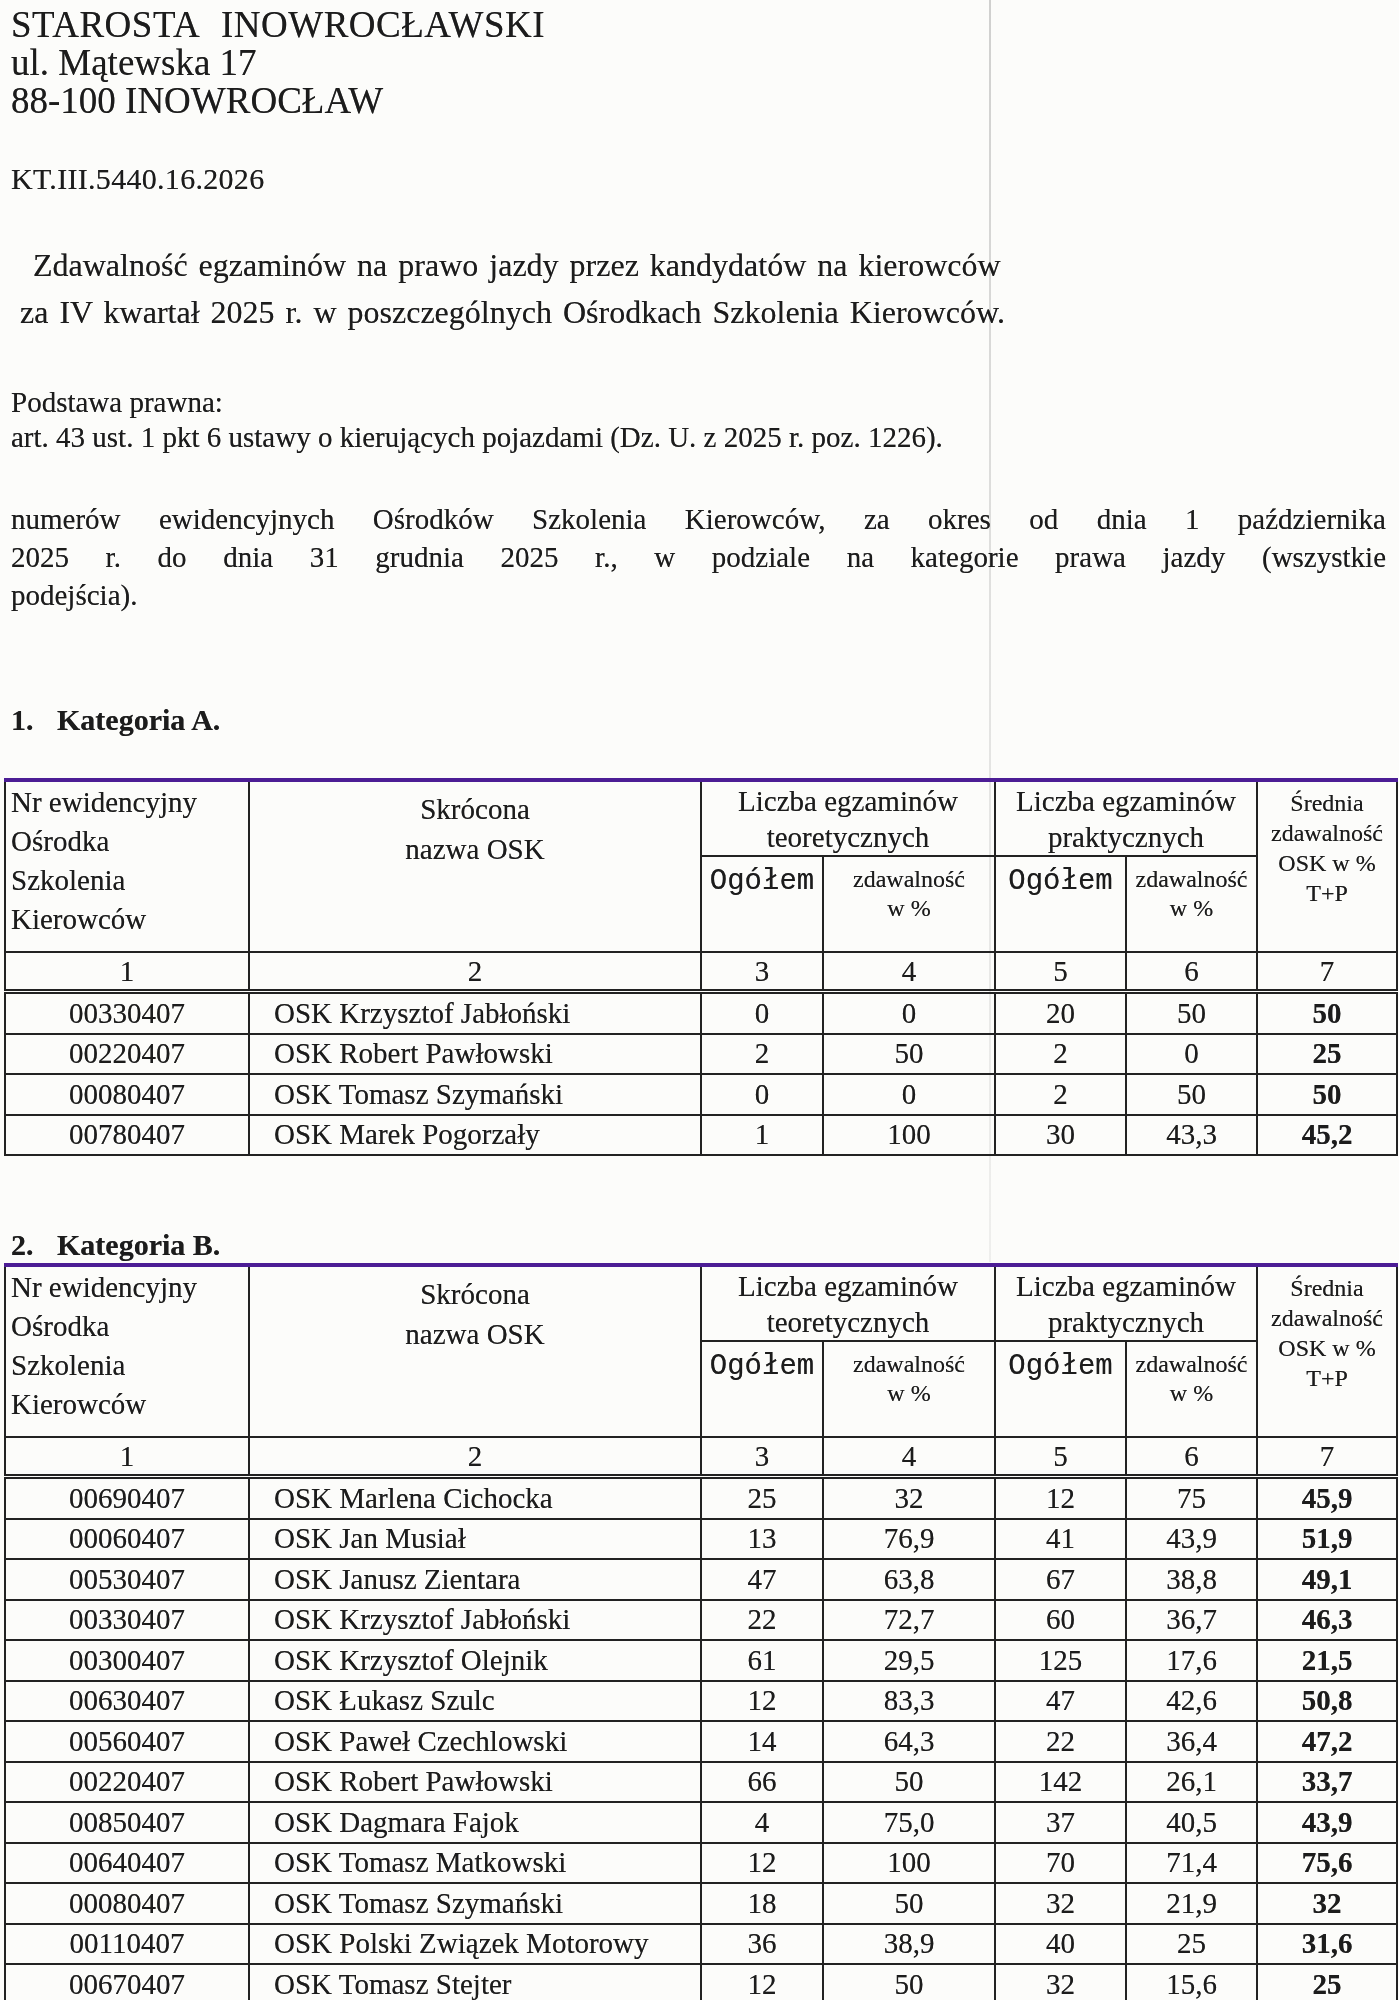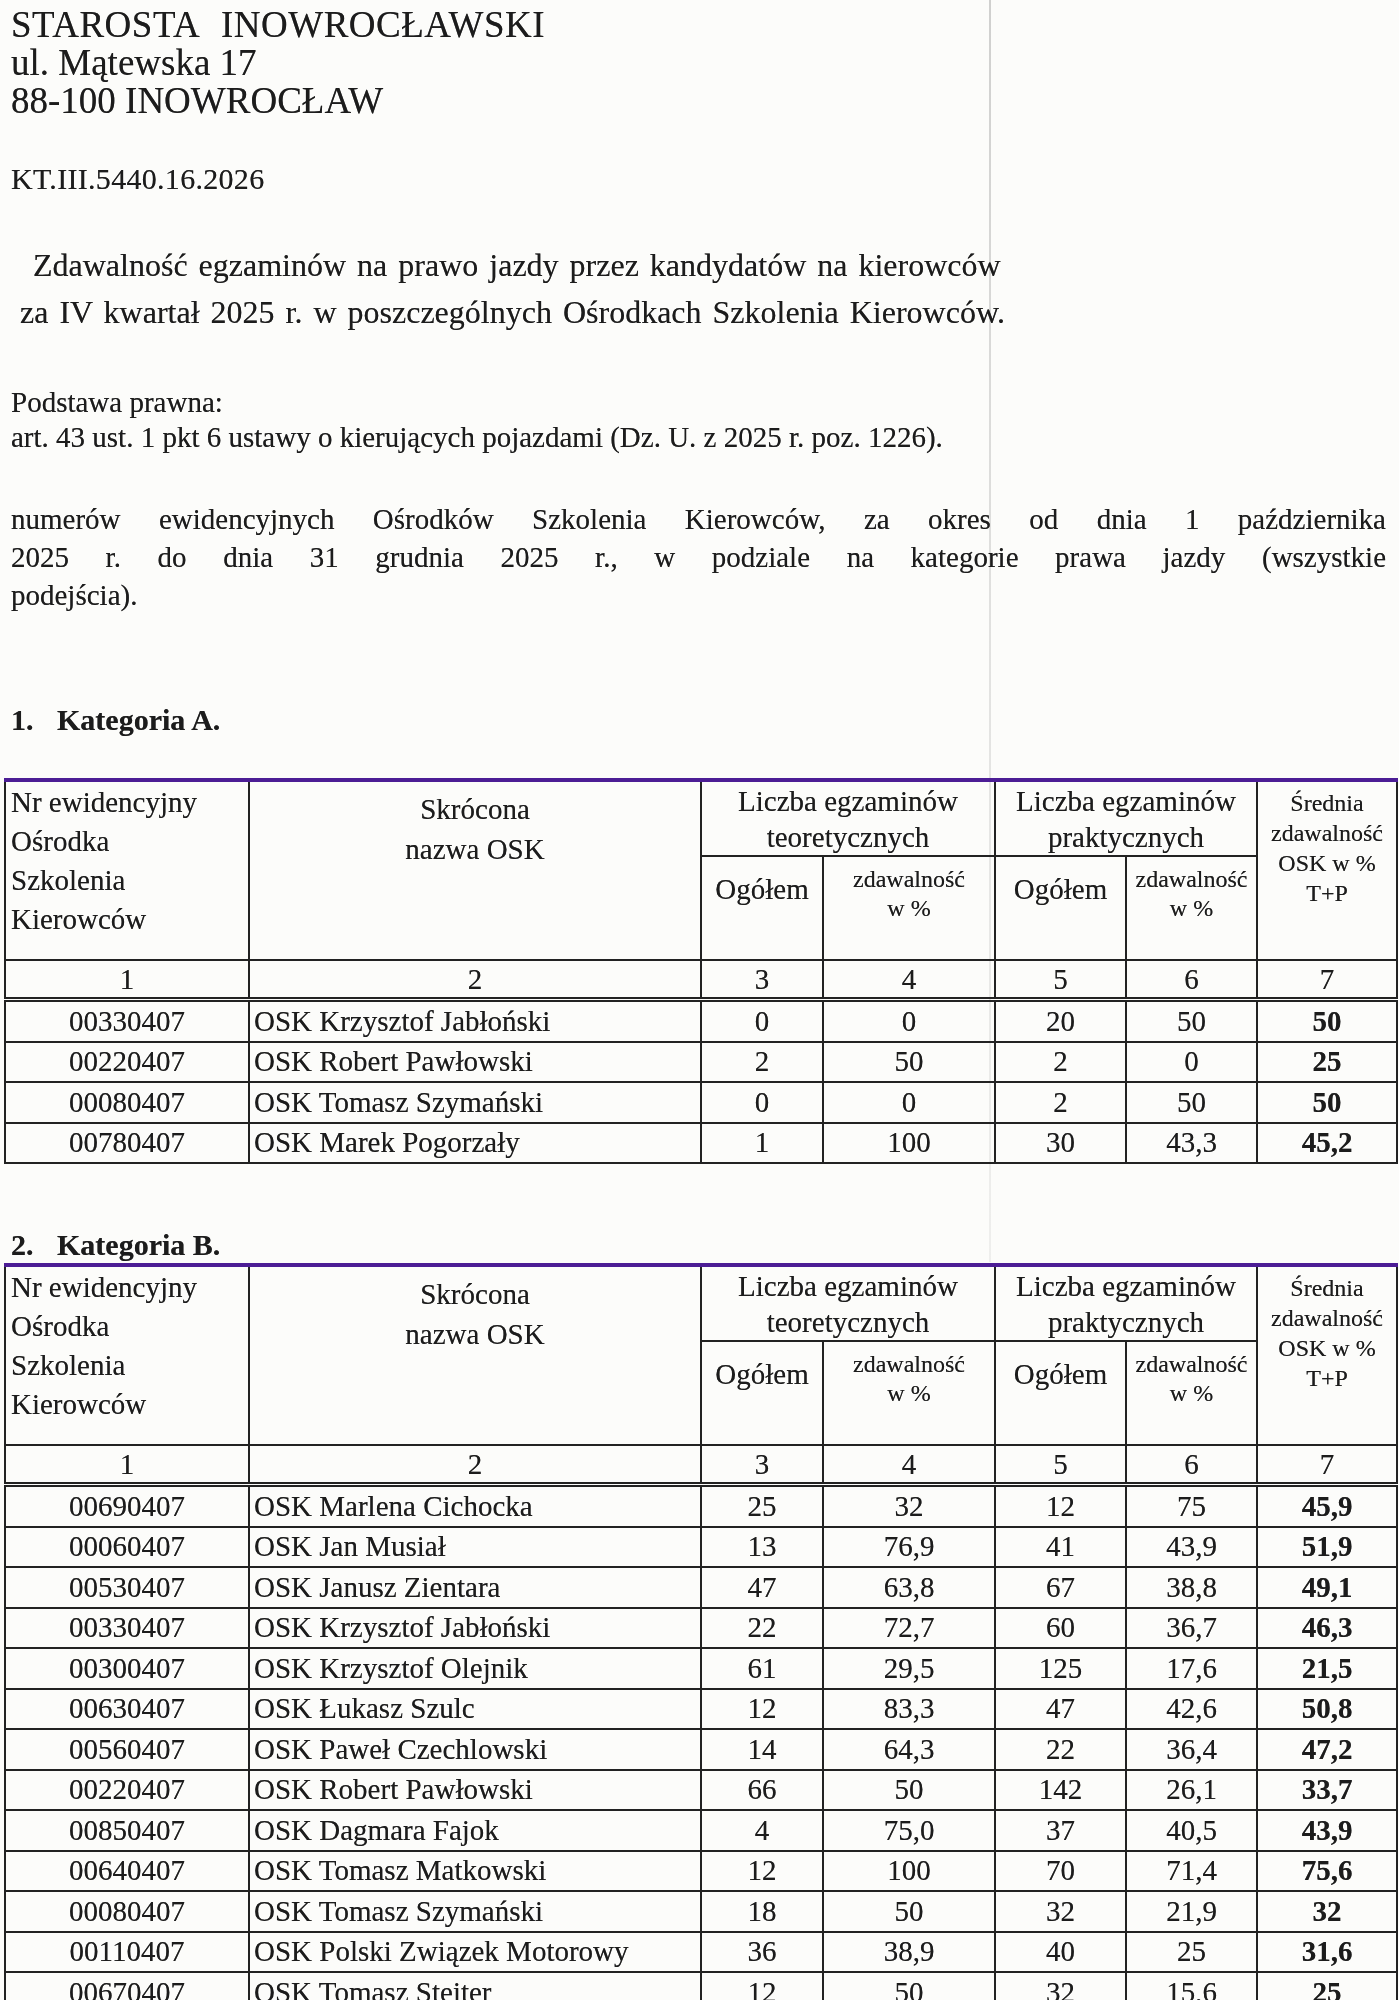--- a/index.html
+++ b/index.html
@@ -67,26 +67,26 @@
     white-space: pre-line; line-height: 39px; padding-left: 5px; padding-top: 1px;
   }
   .osk-table .c2h {
     vertical-align: top; white-space: pre-line; line-height: 40px; padding-top: 7px;
   }
   .osk-table .grp { white-space: pre-line; line-height: 36px; vertical-align: middle; }
   .osk-table .avgh {
     vertical-align: top; white-space: pre-line;
     font-size: 24px; line-height: 30px; padding-top: 6px;
   }
-  .osk-table .toth { vertical-align: top; padding-top: 16px; }
+  .osk-table .toth { vertical-align: top; padding-top: 8px; font-family: Liberation Mono, monospace; }
   .osk-table .zdh {
     vertical-align: top; white-space: pre-line;
     font-size: 24px; line-height: 29px; padding-top: 8px;
   }
-  .osk-table td.cell-name { text-align: left; padding-left: 4px; }
+  .osk-table td.cell-name { text-align: left; padding-left: 24px; }
   .osk-table td.cell-avg { font-weight: bold; }
 </style>
 </head>
 <body>
 
 <div class="page">
 
   <div class="fold-line"></div>
 
   <div class="letterhead soft">

